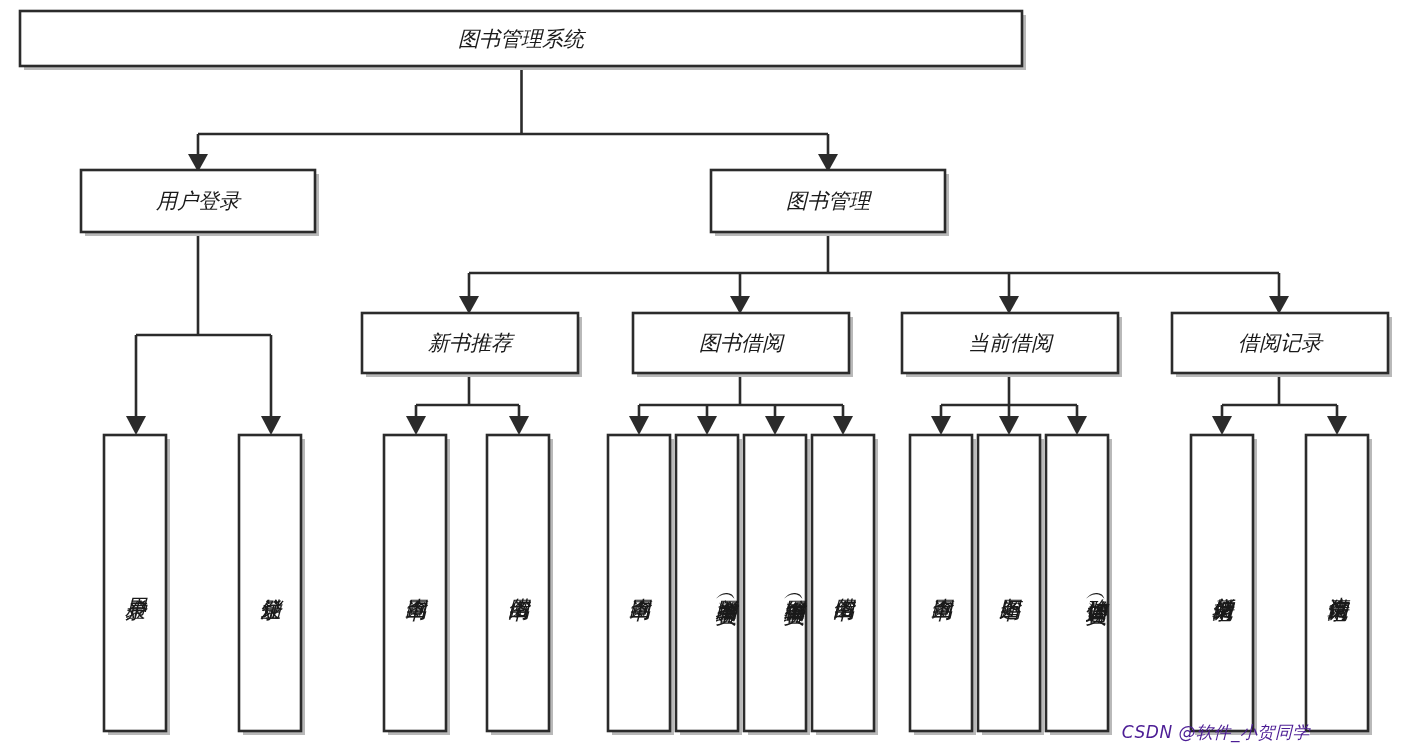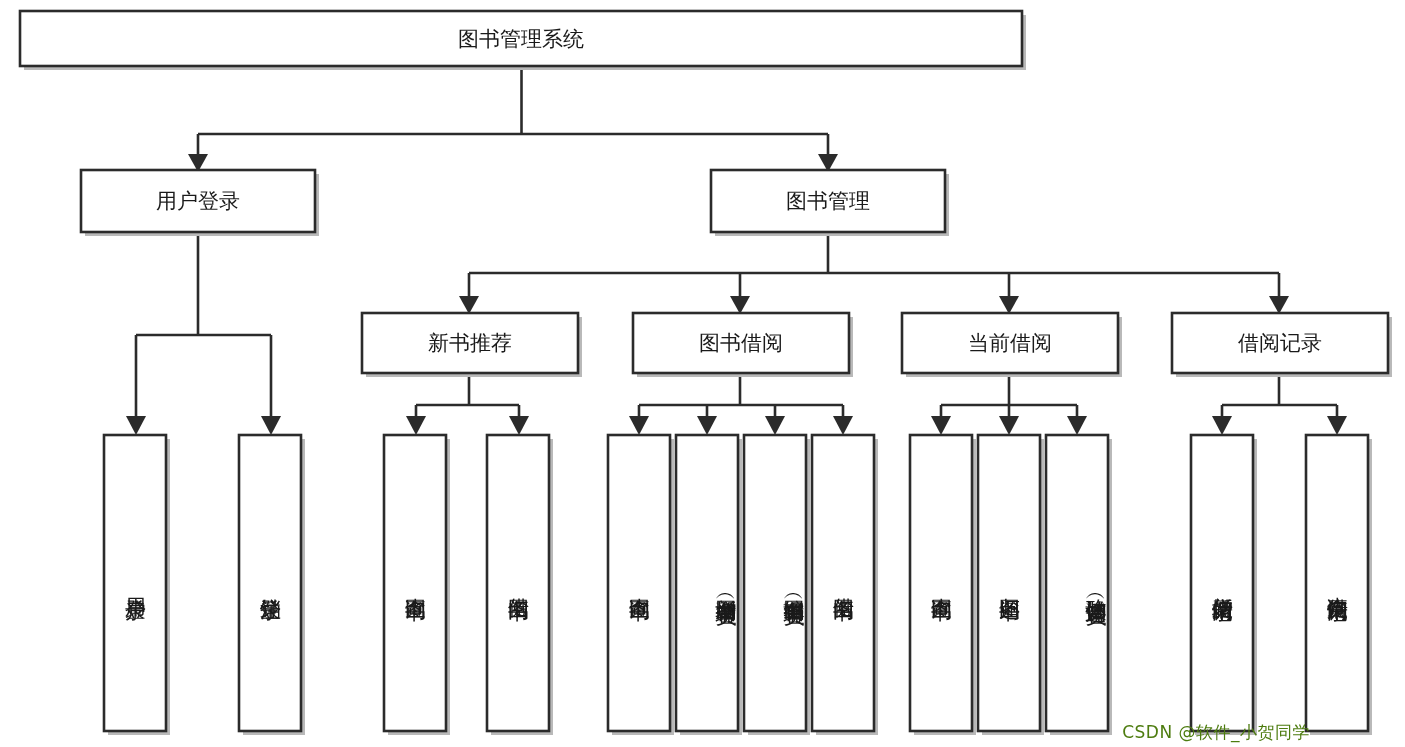--- a/index.html
+++ b/index.html
@@ -11,20 +11,21 @@
     width: 1405px;
     height: 747px;
     font-family: "DejaVu Sans", "Liberation Sans", sans-serif;
     overflow: hidden;
   }
   #diagram-root {
     position: relative;
     width: 1318px;
     height: 747px;
     background: #ffffff;
+    font-style: italic;
   }
   svg.layer {
     position: absolute;
     top: 0;
     left: 0;
     width: 1405px;
     height: 747px;
   }
   .node-box {
     fill: #ffffff;
@@ -64,21 +65,21 @@
     letter-spacing: 1px;
     white-space: nowrap;
     pointer-events: none;
   }
   .watermark {
     position: absolute;
     right: 8px;
     bottom: 3px;
     font-family: "DejaVu Sans", "Liberation Sans", sans-serif;
     font-size: 17px;
-    color: #4d7c0f;
+    color: #4c1d95;
     letter-spacing: 0.5px;
     white-space: nowrap;
   }
 </style>
 </head>
 <body>
 
 <div id="diagram-root">
 
   <svg class="layer" viewBox="0 0 1405 747">

